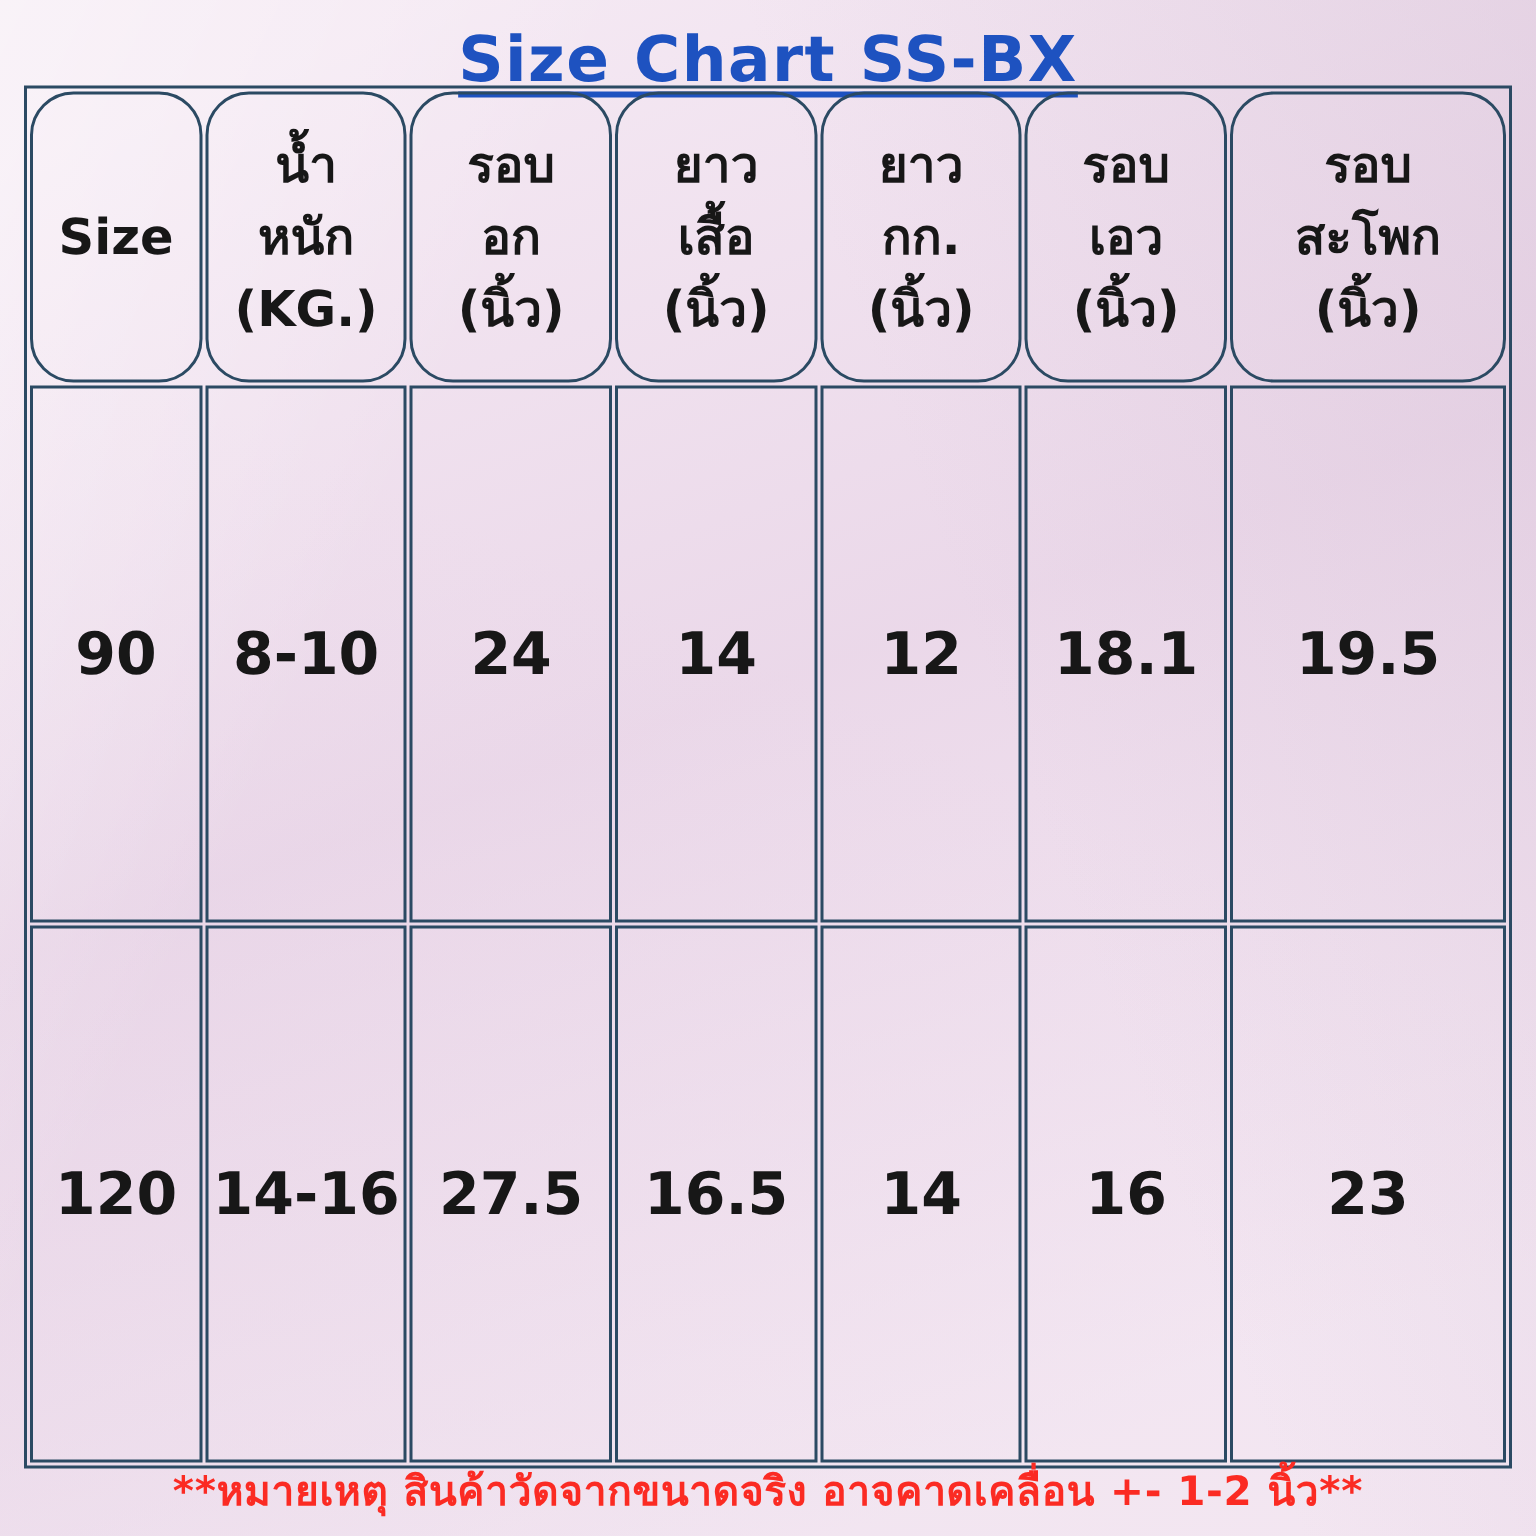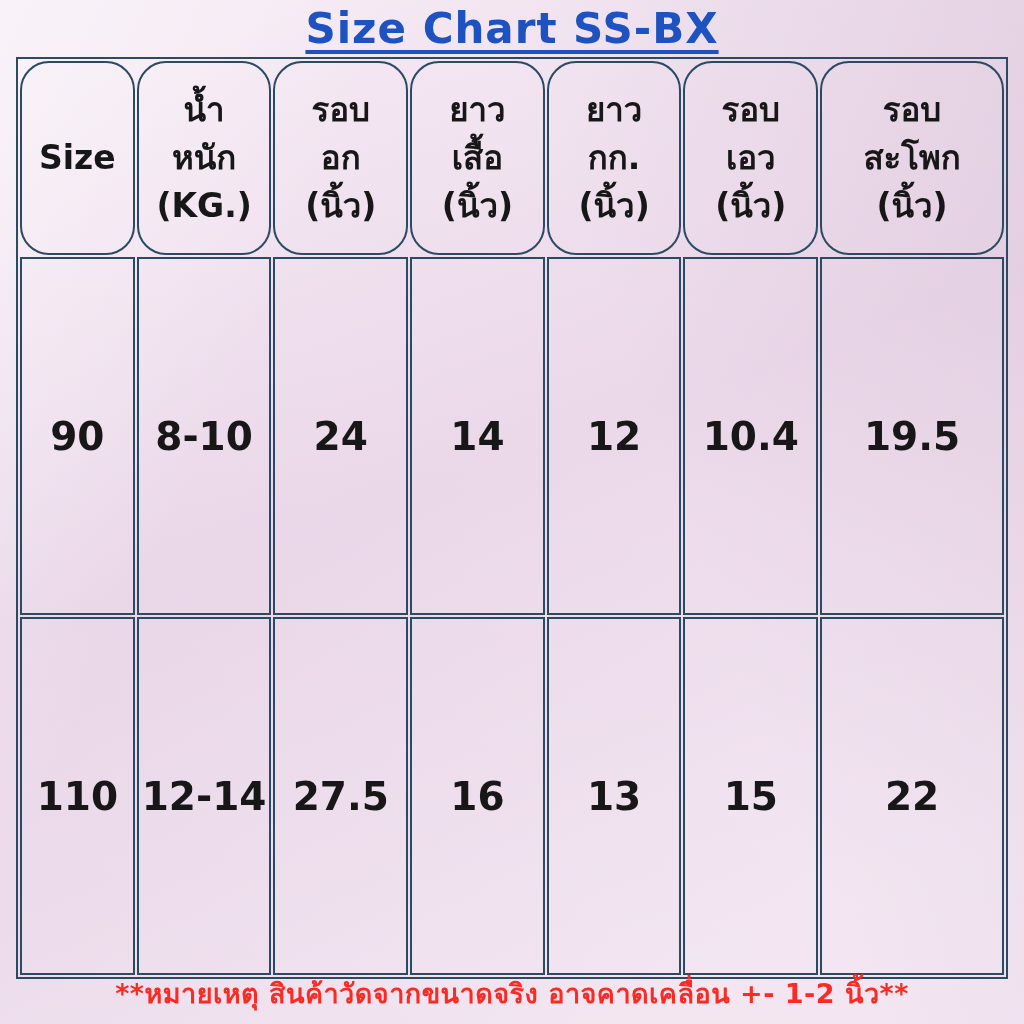--- a/index.html
+++ b/index.html
@@ -14,21 +14,21 @@
     height: 1024px;
     background:
       linear-gradient(115deg, rgba(255,255,255,0.45) 0%, rgba(255,255,255,0) 28%),
       linear-gradient(250deg, rgba(205,180,205,0.30) 0%, rgba(255,255,255,0) 38%),
       linear-gradient(160deg, rgba(255,255,255,0.30) 8%, rgba(216,192,216,0.22) 46%, rgba(255,255,255,0.28) 88%),
       linear-gradient(25deg, rgba(222,200,222,0.25) 0%, rgba(255,255,255,0) 55%),
       #f0dfee;
   }
   .title {
     position: absolute;
-    top: 4px;
+    top: 15px;
     left: 0;
     width: 100%;
     text-align: center;
     font-size: 42px;
     font-weight: bold;
     letter-spacing: 1px;
     color: #1e52c0;
     text-decoration: underline;
     text-decoration-thickness: 4px;
     text-underline-offset: 7px;
@@ -110,30 +110,30 @@
 (นิ้ว)</th>
       </tr>
     </thead>
     <tbody>
         <tr>
           <td>90</td>
           <td>8-10</td>
           <td>24</td>
           <td>14</td>
           <td>12</td>
-          <td>10.4</td>
+          <td>18.1</td>
           <td>19.5</td>
         </tr>
         <tr>
-          <td>110</td>
-          <td>12-14</td>
+          <td>120</td>
+          <td>14-16</td>
           <td>27.5</td>
+          <td>16.5</td>
+          <td>14</td>
           <td>16</td>
-          <td>13</td>
-          <td>15</td>
-          <td>22</td>
+          <td>23</td>
         </tr>
       </tbody>
   </table>
 
   <div class="footnote">**หมายเหตุ สินค้าวัดจากขนาดจริง อาจคาดเคลื่อน +- 1-2 นิ้ว**</div>
 
 </div>
 
 </body></html>

